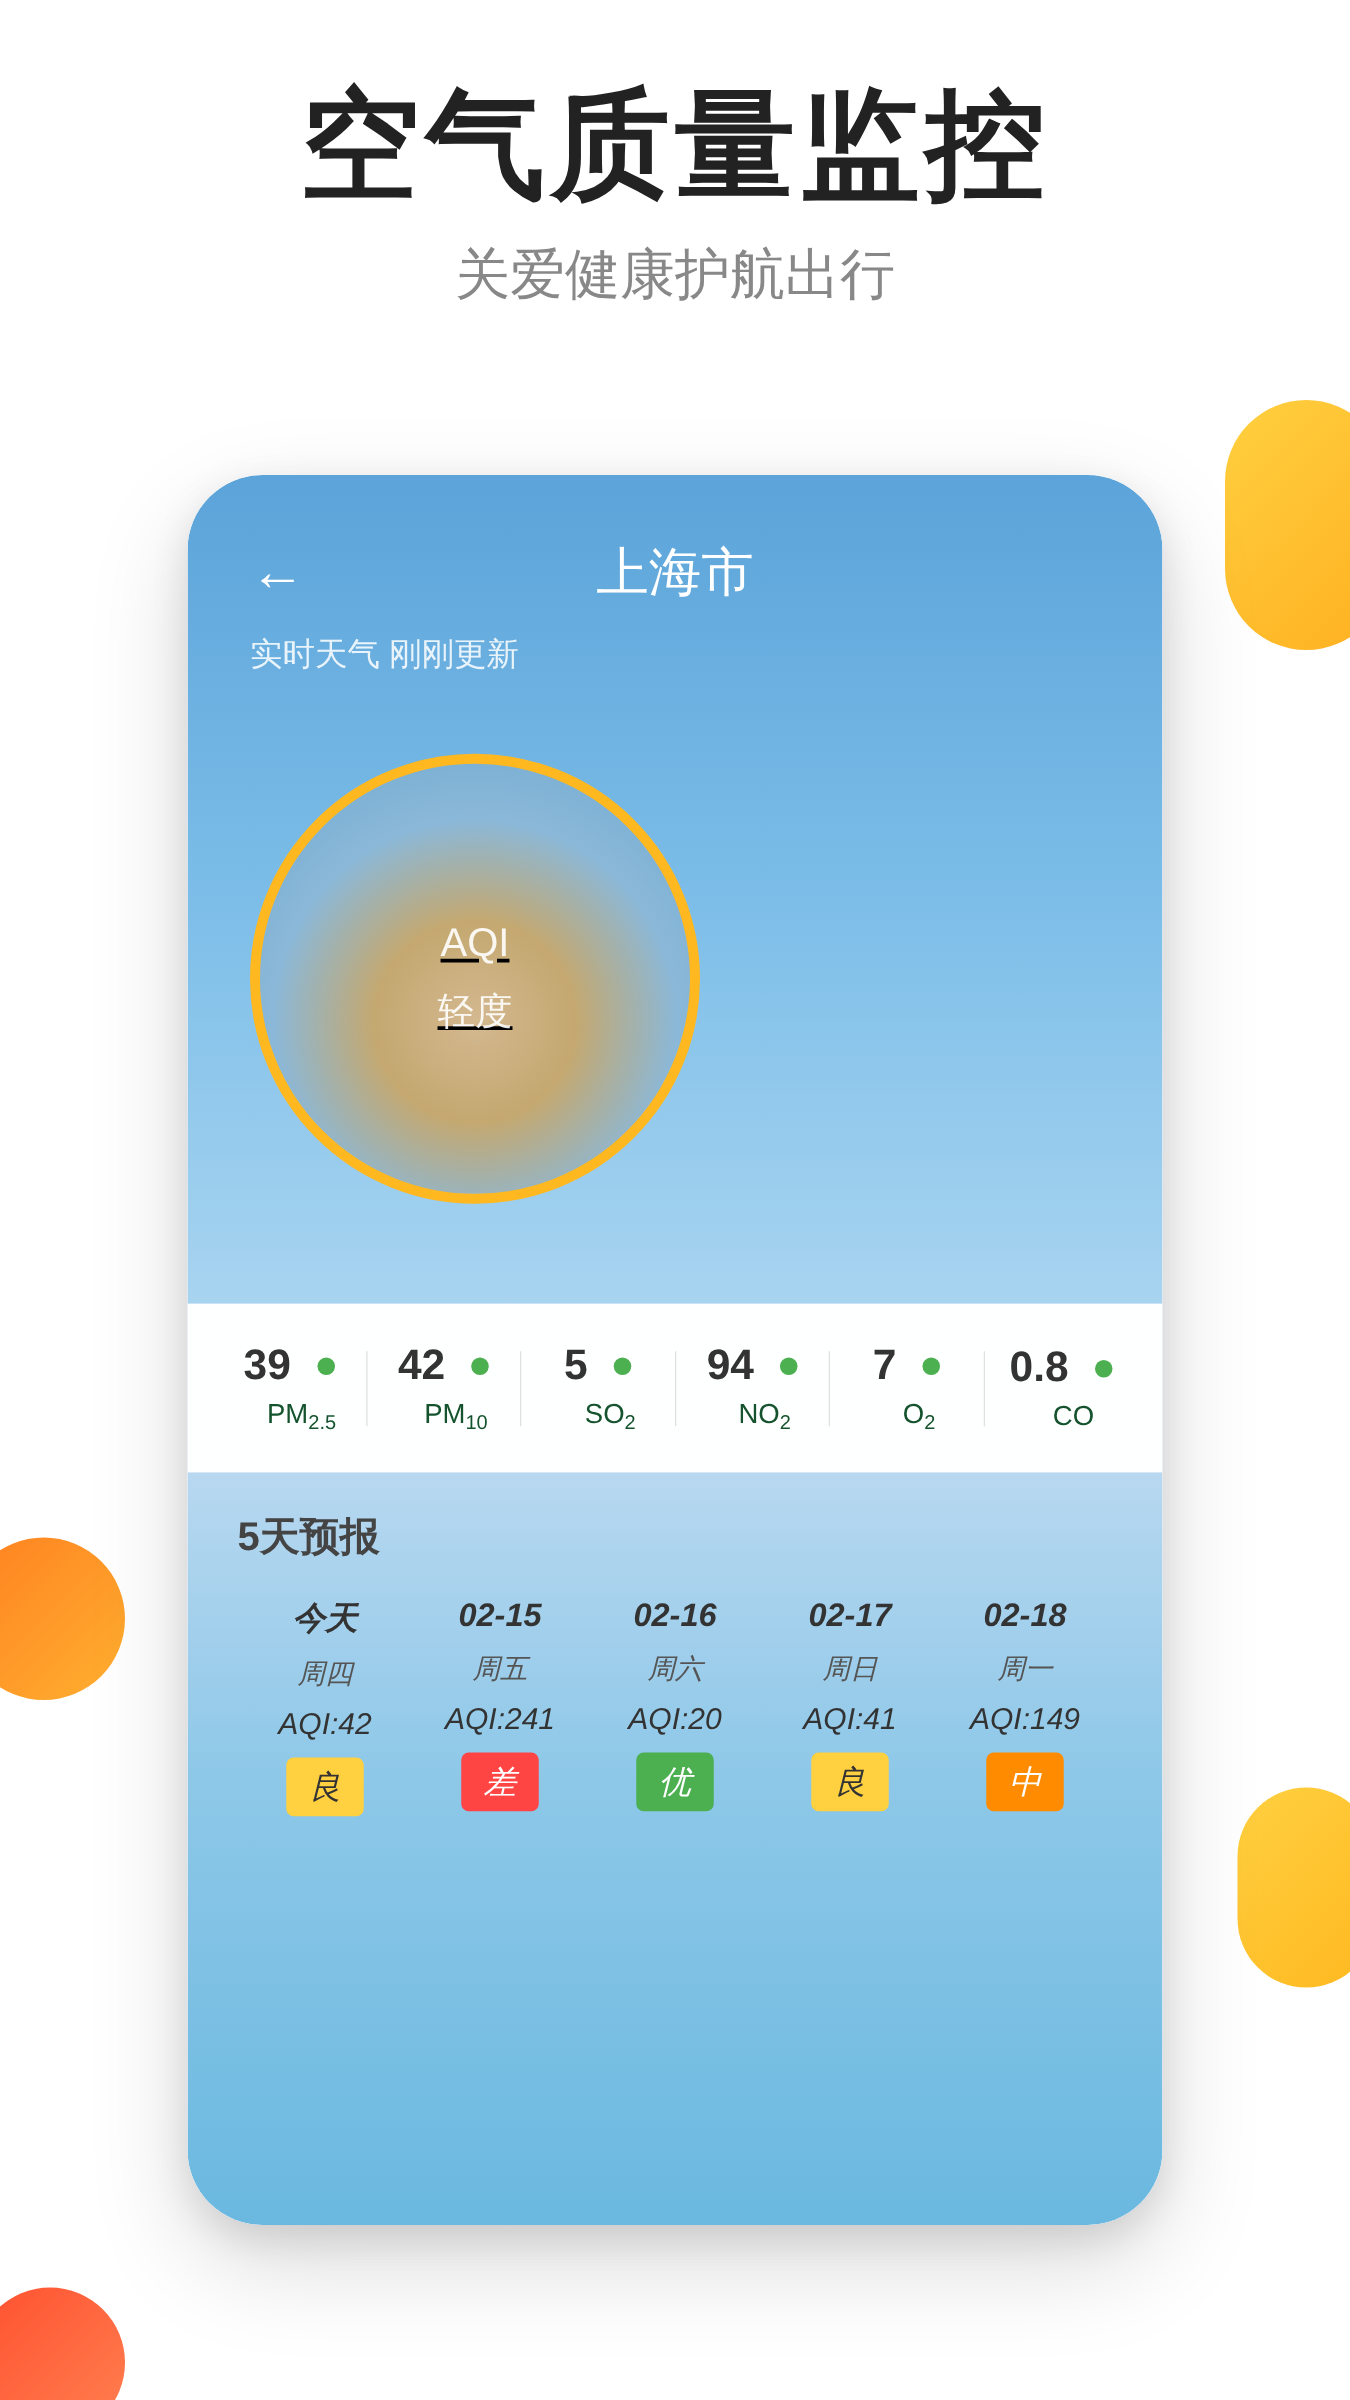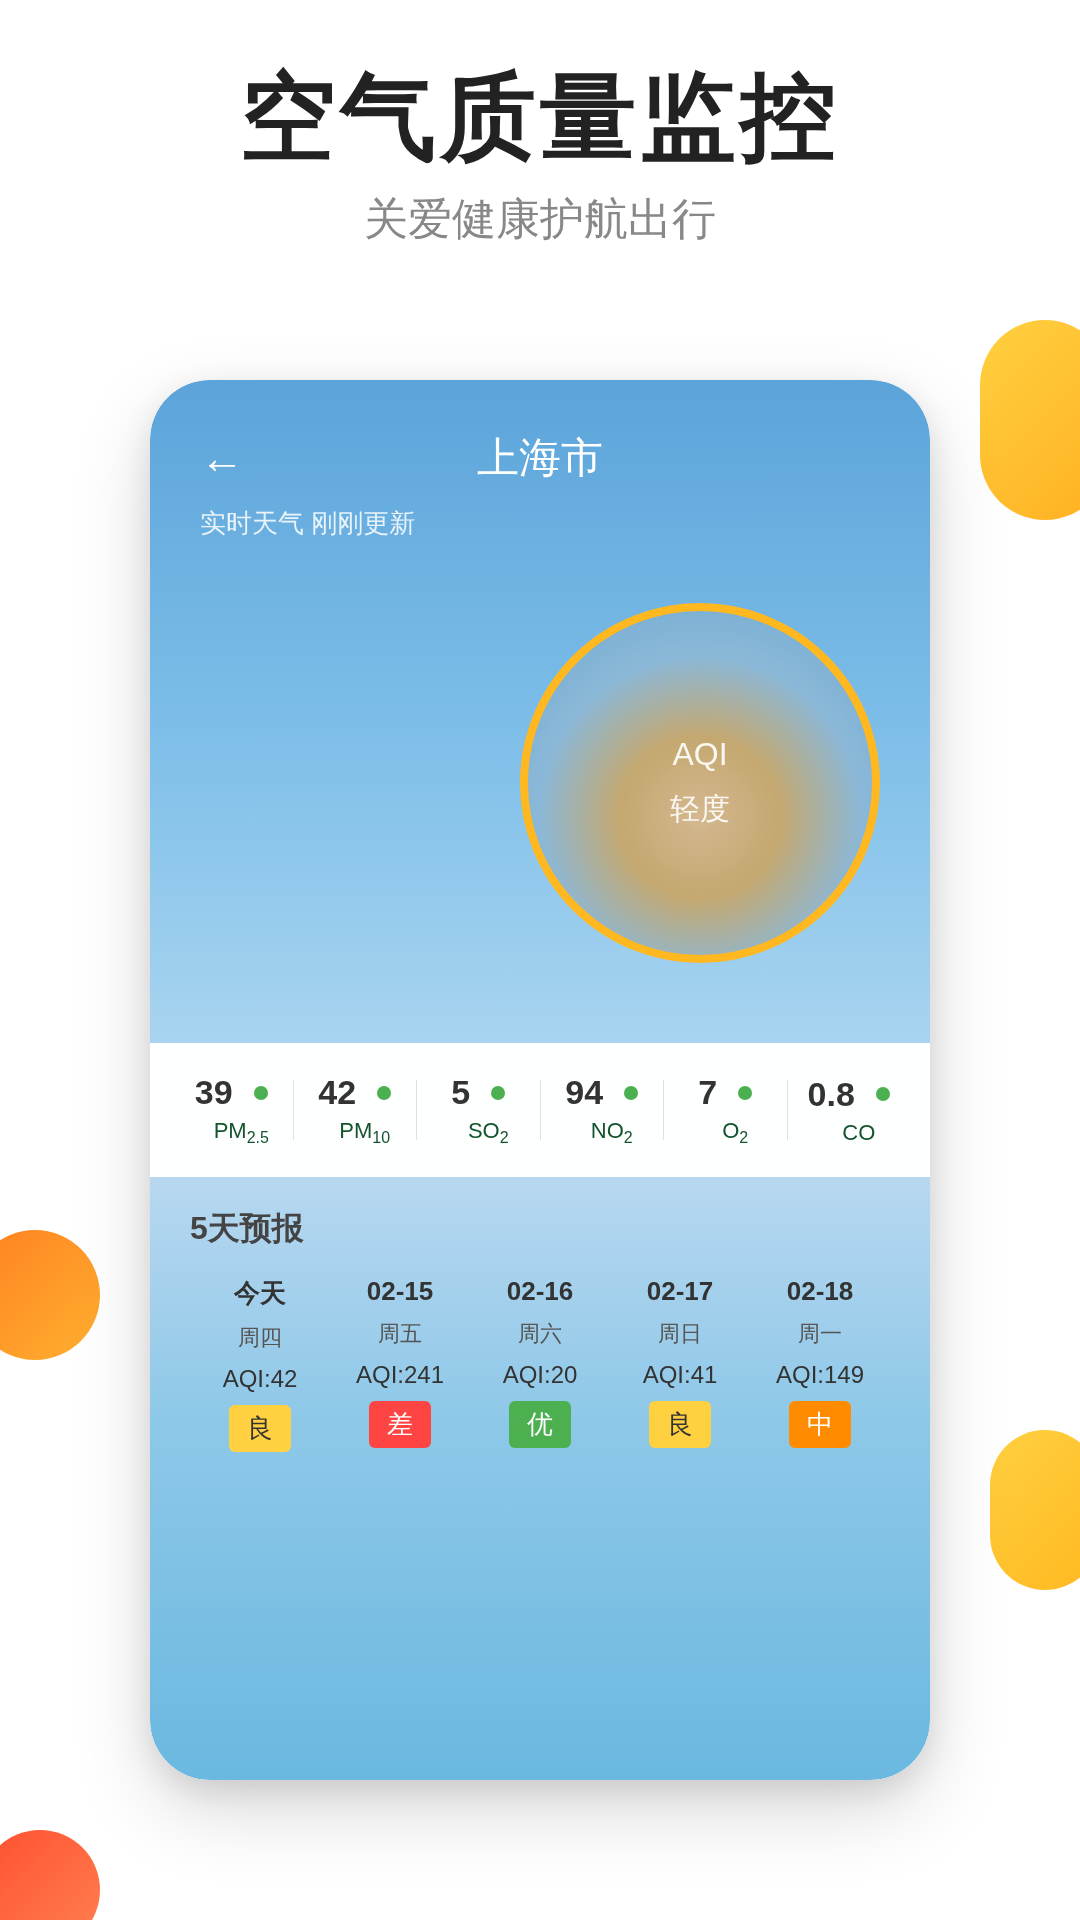--- a/index.html
+++ b/index.html
@@ -134,23 +134,24 @@
     
     .update-status {
       color: rgba(255,255,255,0.85);
       font-size: 26px;
       margin-bottom: 62px;
     }
 
     
     .aqi-circle-container {
       display: flex;
-      justify-content: flex-end;
+      justify-content: flex-start;
       align-items: center;
       margin: 20px 0;
+      text-decoration: underline;
     }
     .aqi-circle {
       width: 360px;
       height: 360px;
       border-radius: 50%;
       border: 8px solid #FFB820;
       background: radial-gradient(circle at 50% 60%, #d4b890 0%, #c4a870 30%, #8bb8d8 60%, #6ba8d0 100%);
       display: flex;
       flex-direction: column;
       align-items: center;
@@ -229,20 +230,21 @@
     .forecast-title {
       font-size: 32px;
       font-weight: 600;
       color: #444;
       padding: 30px 0 25px;
     }
     .forecast-grid {
       display: flex;
       justify-content: space-between;
       gap: 0;
+      font-style: italic;
     }
     .forecast-day {
       flex: 1;
       display: flex;
       flex-direction: column;
       align-items: center;
       gap: 12px;
     }
     .forecast-day-name {
       font-size: 26px;

